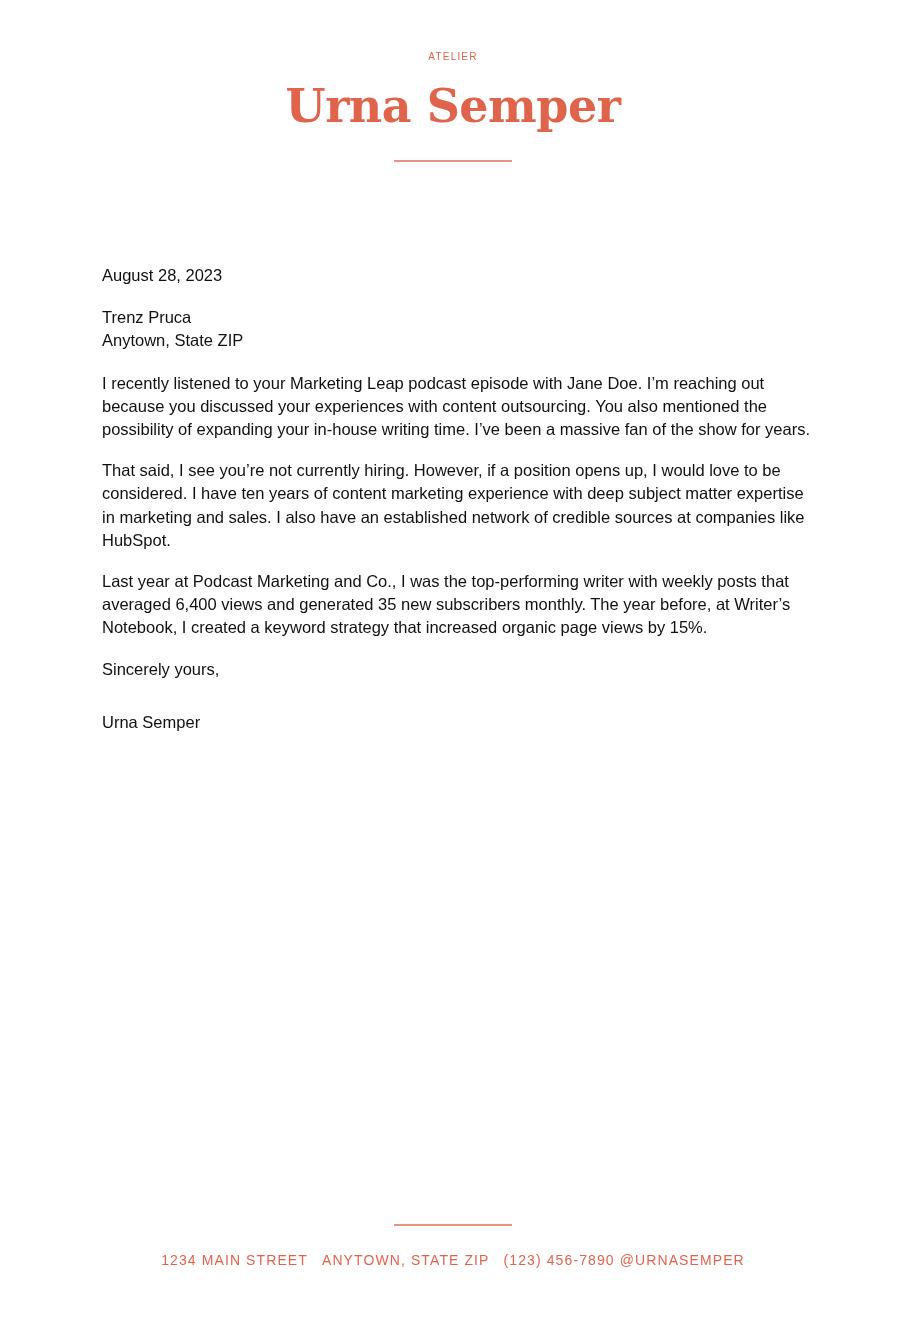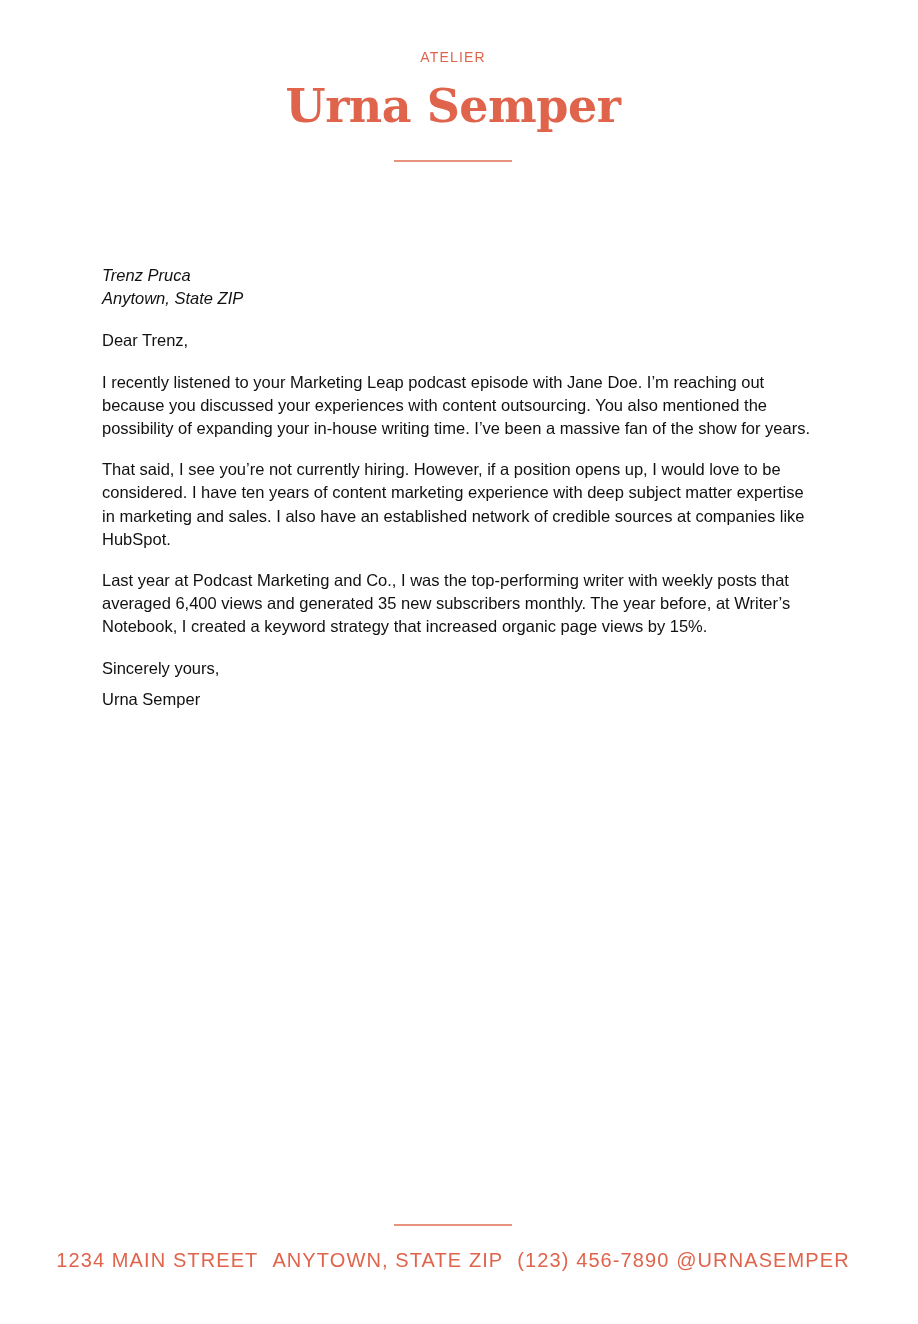--- a/index.html
+++ b/index.html
@@ -22,21 +22,21 @@
       width: 918px;
       text-align: center;
     }
     .atelier {
       position: absolute;
       top: 49px;
       left: 0;
       width: 906px;
       text-align: center;
       font-family: "Liberation Sans", sans-serif;
-      font-size: 14px;
+      font-size: 10px;
       letter-spacing: 1.2px;
       color: #e0644c;
       line-height: 16px;
     }
     .name {
       position: absolute;
       top: 74px;
       left: 0;
       width: 906px;
       text-align: center;
@@ -64,56 +64,56 @@
       width: 710px;
       font-size: 16.5px;
       line-height: 23.2px;
       color: #111111;
     }
     .letter p {
       margin: 0 0 18px 0;
     }
     .letter .date { margin-bottom: 19px; }
     .letter .addr { margin-bottom: 19px; }
-    .letter .addr span { display: block; font-style: italic; }
+    .letter .addr span { display: block; }
     .letter .greeting { margin-bottom: 18px; }
-    .letter .closing { margin-bottom: 8px; }
+    .letter .closing { margin-bottom: 30px; }
 
     .footer {
       position: absolute;
       top: 1251px;
       left: 0;
       width: 906px;
       text-align: center;
-      font-size: 20px;
+      font-size: 14px;
       letter-spacing: 1.1px;
       color: #e0644c;
       line-height: 18px;
       white-space: nowrap;
     }
     .footer .sep {
       display: inline-block;
       width: 14px;
     }
   </style>
 </head>
 <body>
 
 <div class="header">
   <div class="atelier">ATELIER</div>
   <div class="name">Urna Semper</div>
 </div>
 <div class="rule top"></div>
 
 <div class="letter">
+  <p class="date">August 28, 2023</p>
   <p class="addr">
     <span>Trenz Pruca</span>
     <span>Anytown, State ZIP</span>
   </p>
-  <p class="greeting">Dear Trenz,</p>
   <p>I recently listened to your Marketing Leap podcast episode with Jane Doe. I’m reaching out because you discussed your experiences with content outsourcing. You also mentioned the possibility of expanding your in-house writing time. I’ve been a massive fan of the show for years.</p>
   <p>That said, I see you’re not currently hiring. However, if a position opens up, I would love to be considered. I have ten years of content marketing experience with deep subject matter expertise in marketing and sales. I also have an established network of credible sources at companies like HubSpot.</p>
   <p>Last year at Podcast Marketing and Co., I was the top-performing writer with weekly posts that averaged 6,400 views and generated 35 new subscribers monthly. The year before, at Writer’s Notebook, I created a keyword strategy that increased organic page views by 15%.</p>
   <p class="closing">Sincerely yours,</p>
   <p>Urna Semper</p>
 </div>
 
 <div class="rule bottom"></div>
 <div class="footer">
   <span>1234 MAIN STREET</span><span class="sep"></span><span>ANYTOWN, STATE ZIP</span><span class="sep"></span><span>(123) 456-7890</span> <span>@URNASEMPER</span>

